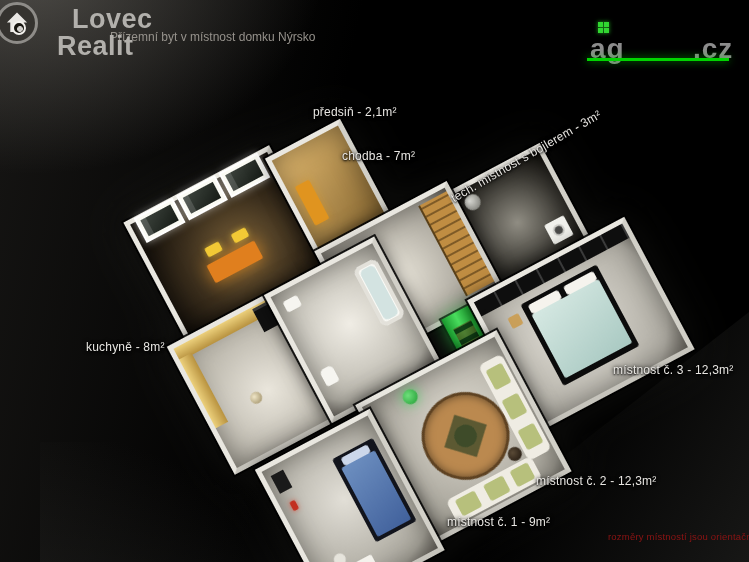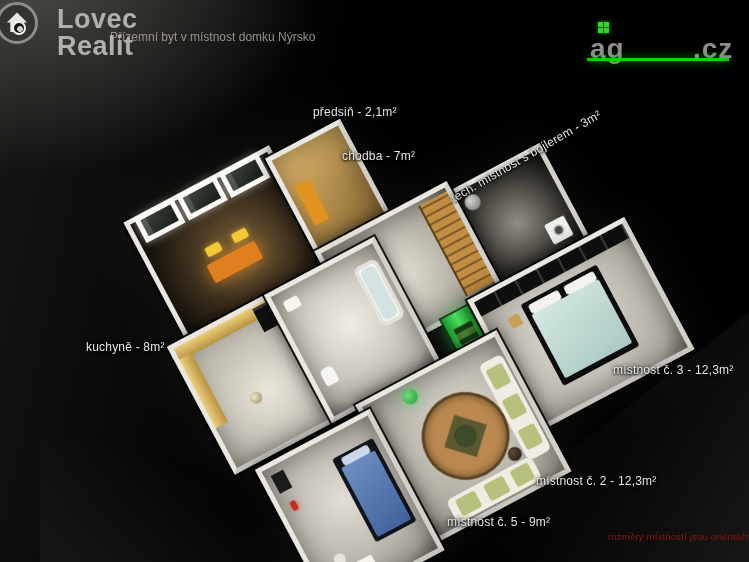--- a/index.html
+++ b/index.html
@@ -146,21 +146,21 @@
   .logo-icon { position:absolute; left:-4px; top:2px; width:42px; height:42px; border-radius:50%;
     background:#35332f; border:3px solid #8e8c88; box-sizing:border-box; z-index:3; }
   .logo-house { position:absolute; left:6px; top:6px; width:24px; height:24px; background:#e9e7e3;
     clip-path:polygon(50% 6%, 92% 48%, 78% 48%, 78% 88%, 22% 88%, 22% 48%, 8% 48%); }
   .logo-eye { position:absolute; left:13px; top:16px; width:10px; height:10px; border-radius:50%;
     background:#17150f; border:2px solid #f2f0ec; box-sizing:content-box; }
   .logo-eye::after { content:""; position:absolute; left:3px; top:3px; width:4px; height:4px;
     border-radius:50%; background:#17150f; box-shadow:0 0 0 1.5px #f2f0ec inset; border:1px solid #f2f0ec; }
   .logo-text { position:absolute; left:57px; color:var(--logo-gray,#b2b0ac); font-weight:bold;
     font-size:27px; line-height:1; letter-spacing:.5px; z-index:2; }
-  .logo-l1 { top:6px; } .logo-l2 { top:33px; }
+  .logo-l1 { top:6px;margin-left:15px; } .logo-l2 { top:33px; }
   .subtitle { position:absolute; left:110px; top:30px; color:var(--subtitle-gray,#96928c);
     font-size:12px; z-index:1; white-space:nowrap; }
 
   
   .wm-text { position:absolute; top:33px; font-weight:bold; font-size:28px;
     color:var(--watermark-gray,#8c8c8c); letter-spacing:1px; }
   .wm-ag { left:590px; } .wm-cz { left:693px; }
   .wm-line { position:absolute; left:587px; top:58px; width:142px; height:3px;
     background:var(--accent-green,#00d400); box-shadow:0 0 9px rgba(0,220,0,.75); }
   .wm-grid { position:absolute; left:598px; top:22px; width:11px; height:11px;
@@ -269,21 +269,21 @@
     </div>
 
   </div>
 
   <div class="lbl" style="left:303px; top:105px;margin-left:10px;">předsiň - 2,1m²</div>
   <div class="lbl" style="left:342px; top:149px;">chodba - 7m²</div>
   <div class="lbl lbl-tech" style="left:452px; top:192px;">tech. místnost s bojlerem - 3m²</div>
   <div class="lbl" style="left:86px;  top:340px;">kuchyně - 8m²</div>
   <div class="lbl" style="left:613px; top:363px;">místnost č. 3 - 12,3m²</div>
   <div class="lbl" style="left:536px; top:443px;margin-top:31px;">místnost č. 2 - 12,3m²</div>
-  <div class="lbl" style="left:447px; top:515px;">místnost č. 5 - 9m²</div>
+  <div class="lbl" style="left:447px; top:515px;">místnost č. 1 - 9m²</div>
   <div class="lbl lbl-note" style="left:608px; top:531px;">rozměry místností jsou orientační</div>
 
   <div class="logo-icon">
     <div class="logo-house"></div>
     <div class="logo-eye"></div>
   </div>
   <div class="logo-text logo-l1">Lovec</div>
   <div class="logo-text logo-l2">Realit</div>
   <div class="subtitle">Přízemní byt v místnost domku Nýrsko</div>
 

